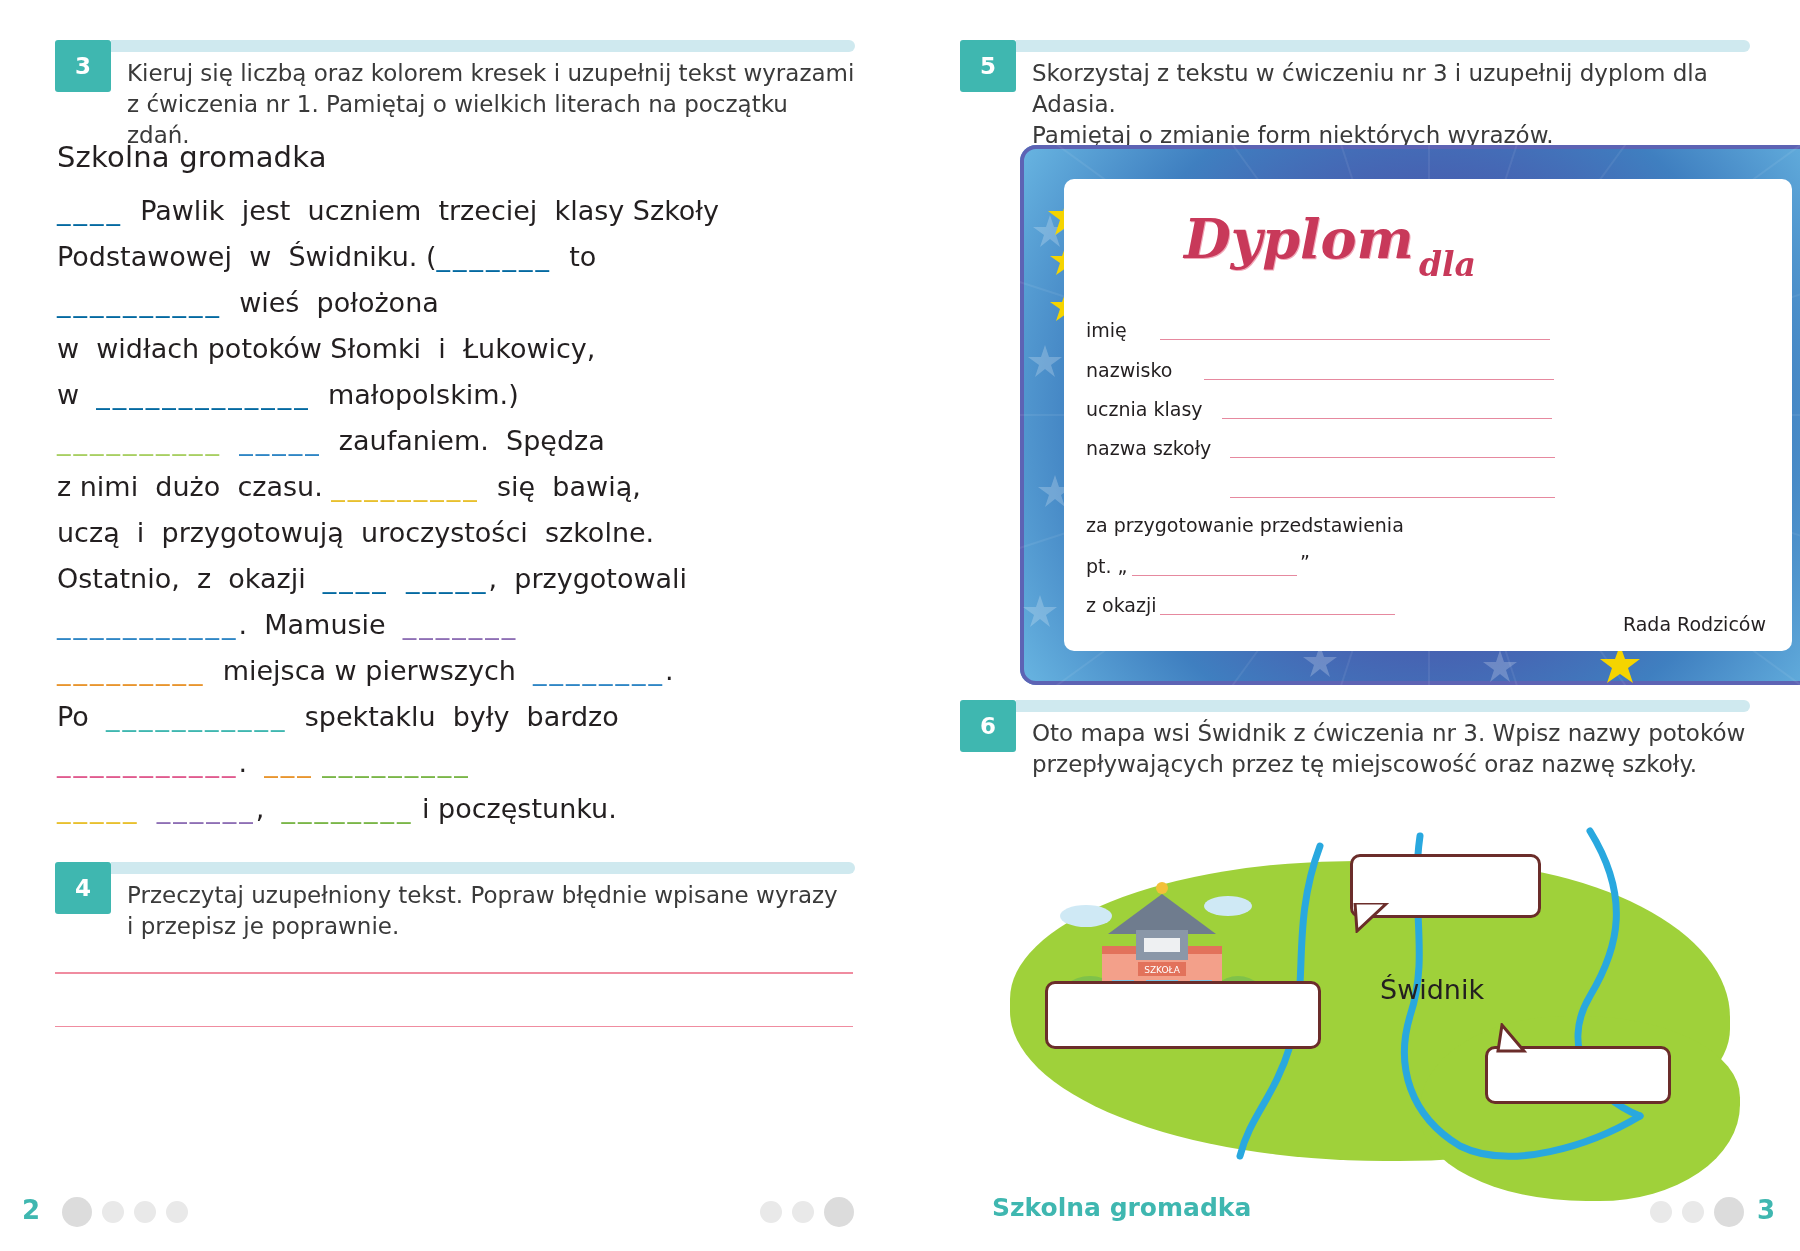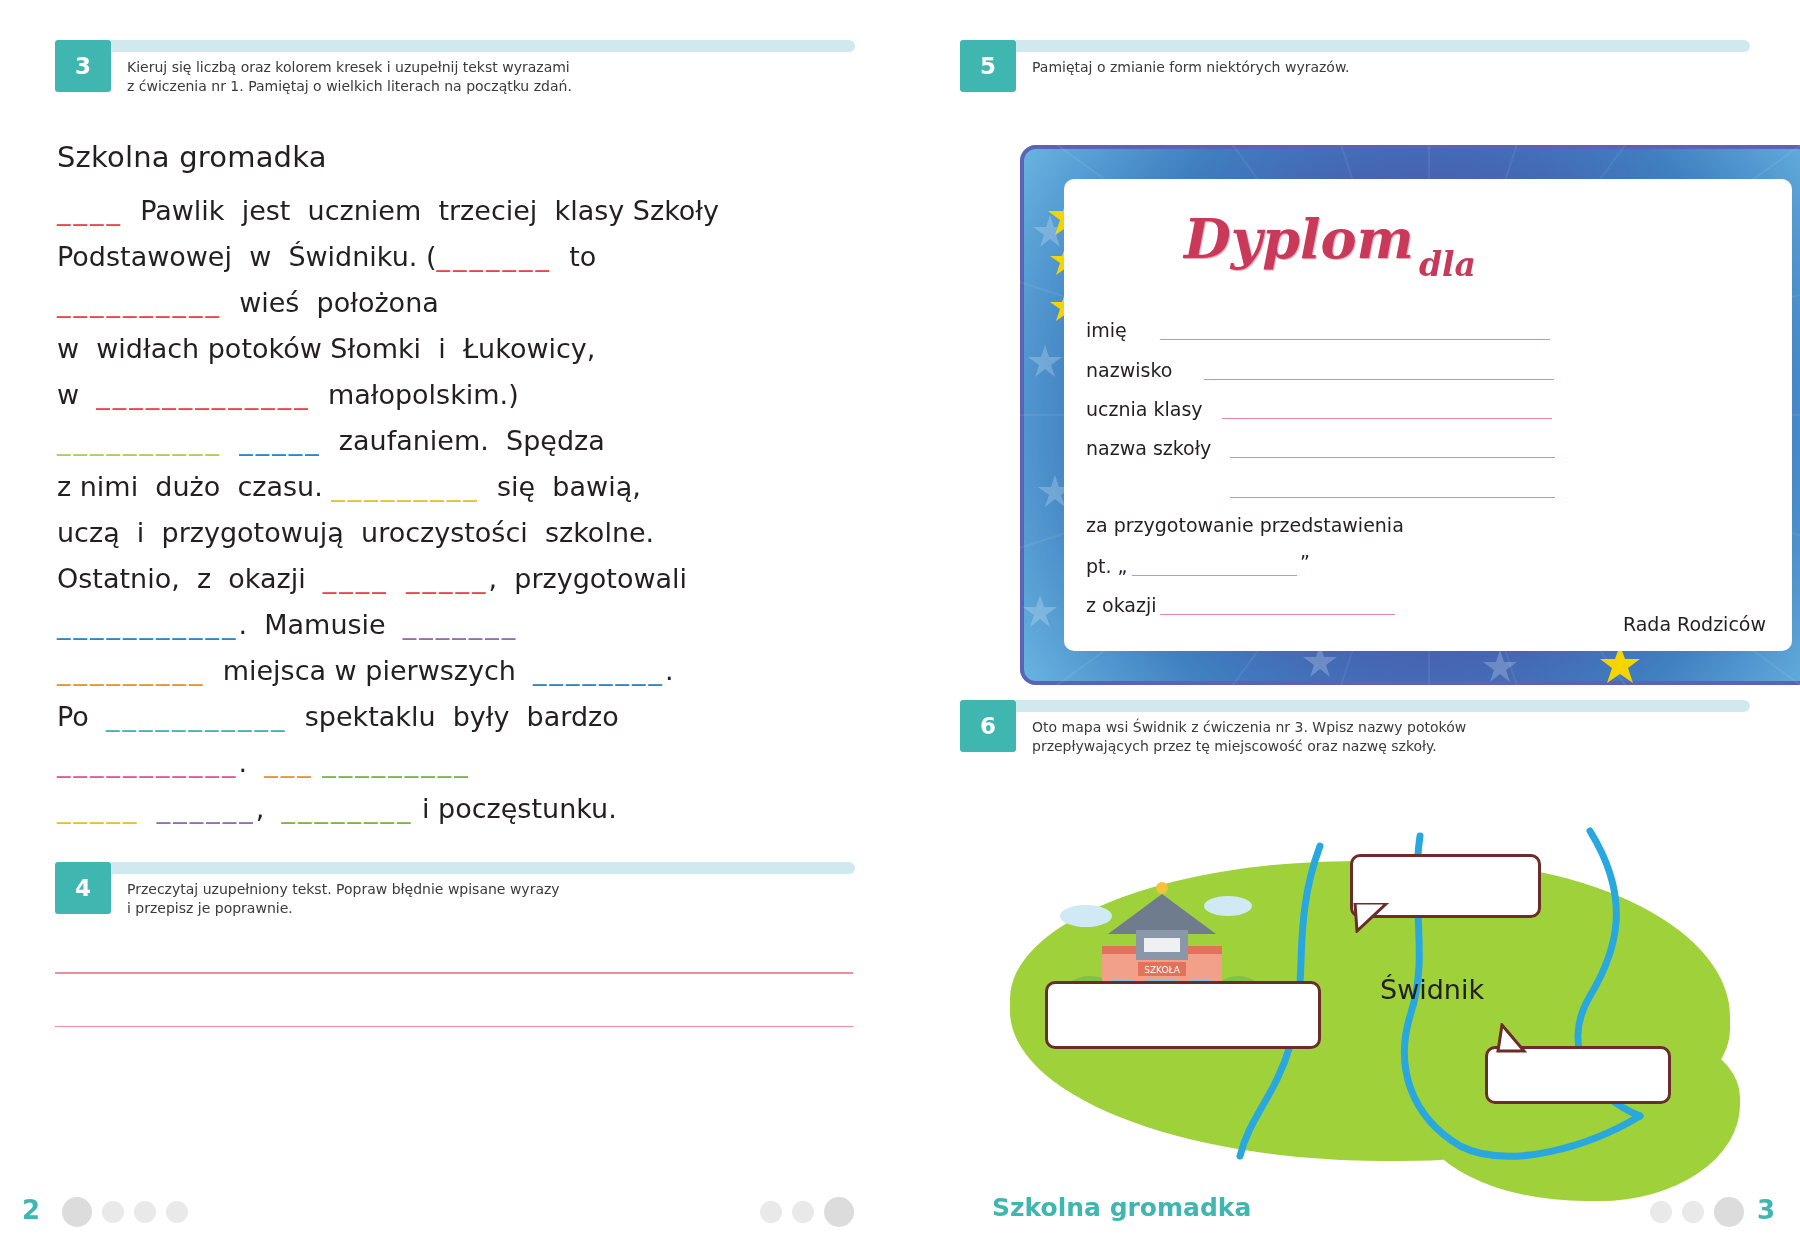--- a/index.html
+++ b/index.html
@@ -24,35 +24,35 @@
     background:#3fb7b0;color:#fff;font-weight:bold;font-size:23px;
     display:flex;align-items:center;justify-content:center;
     border-radius:3px;
   }
   .ex-bar{
     position:absolute;left:56px;top:0;right:0;height:12px;
     background:#cfe9ef;border-radius:0 6px 6px 0;
   }
   .ex-text{
     position:absolute;left:72px;top:18px;right:0;
-    font-size:14px;line-height:1.35;color:#3a3a3a;
+    font-size:23px;line-height:1.35;color:#3a3a3a;
     font-family:"DejaVu Sans", sans-serif;
   }
   .ex-text span{display:block;}
 
   
   .title-3{
     font-size:29px;color:#231f20;margin:42px 0 14px 2px;letter-spacing:.2px;
   }
   .body-3{
     font-size:27px;line-height:46px;color:#231f20;margin-left:2px;width:790px;
   }
   .body-3 .ln{display:block;white-space:nowrap;}
   .dash{letter-spacing:3px;}
-  .c-dark{color:#ef4444;}
+  .c-dark{color:#0369a1;}
   .c-blue{color:#2f86c5;}
   .c-green{color:#7ab648;}
   .c-orange{color:#e8952e;}
   .c-purple{color:#8e6fb5;}
   .c-pink{color:#e05b8e;}
   .c-yellow{color:#e8c02e;}
   .c-teal{color:#3fb7b0;}
   .c-ltgreen{color:#a8cf63;}
 
   
@@ -176,20 +176,21 @@
       <div class="wline"></div>
     </div>
   </div>
 
   <div class="col-right">
 
     <div class="ex-head">
       <div class="ex-num">5</div>
       <div class="ex-bar"></div>
       <div class="ex-text">
+        <span>Skorzystaj z tekstu w ćwiczeniu nr 3 i uzupełnij dyplom dla Adasia.</span>
         <span>Pamiętaj o zmianie form niektórych wyrazów.</span>
       </div>
     </div>
 
     <div class="diploma-wrap">
       <div class="ray" style="transform:rotate(0deg)"></div>
       <div class="ray" style="transform:rotate(18deg)"></div>
       <div class="ray" style="transform:rotate(36deg)"></div>
       <div class="ray" style="transform:rotate(54deg)"></div>
       <div class="ray" style="transform:rotate(72deg)"></div>

